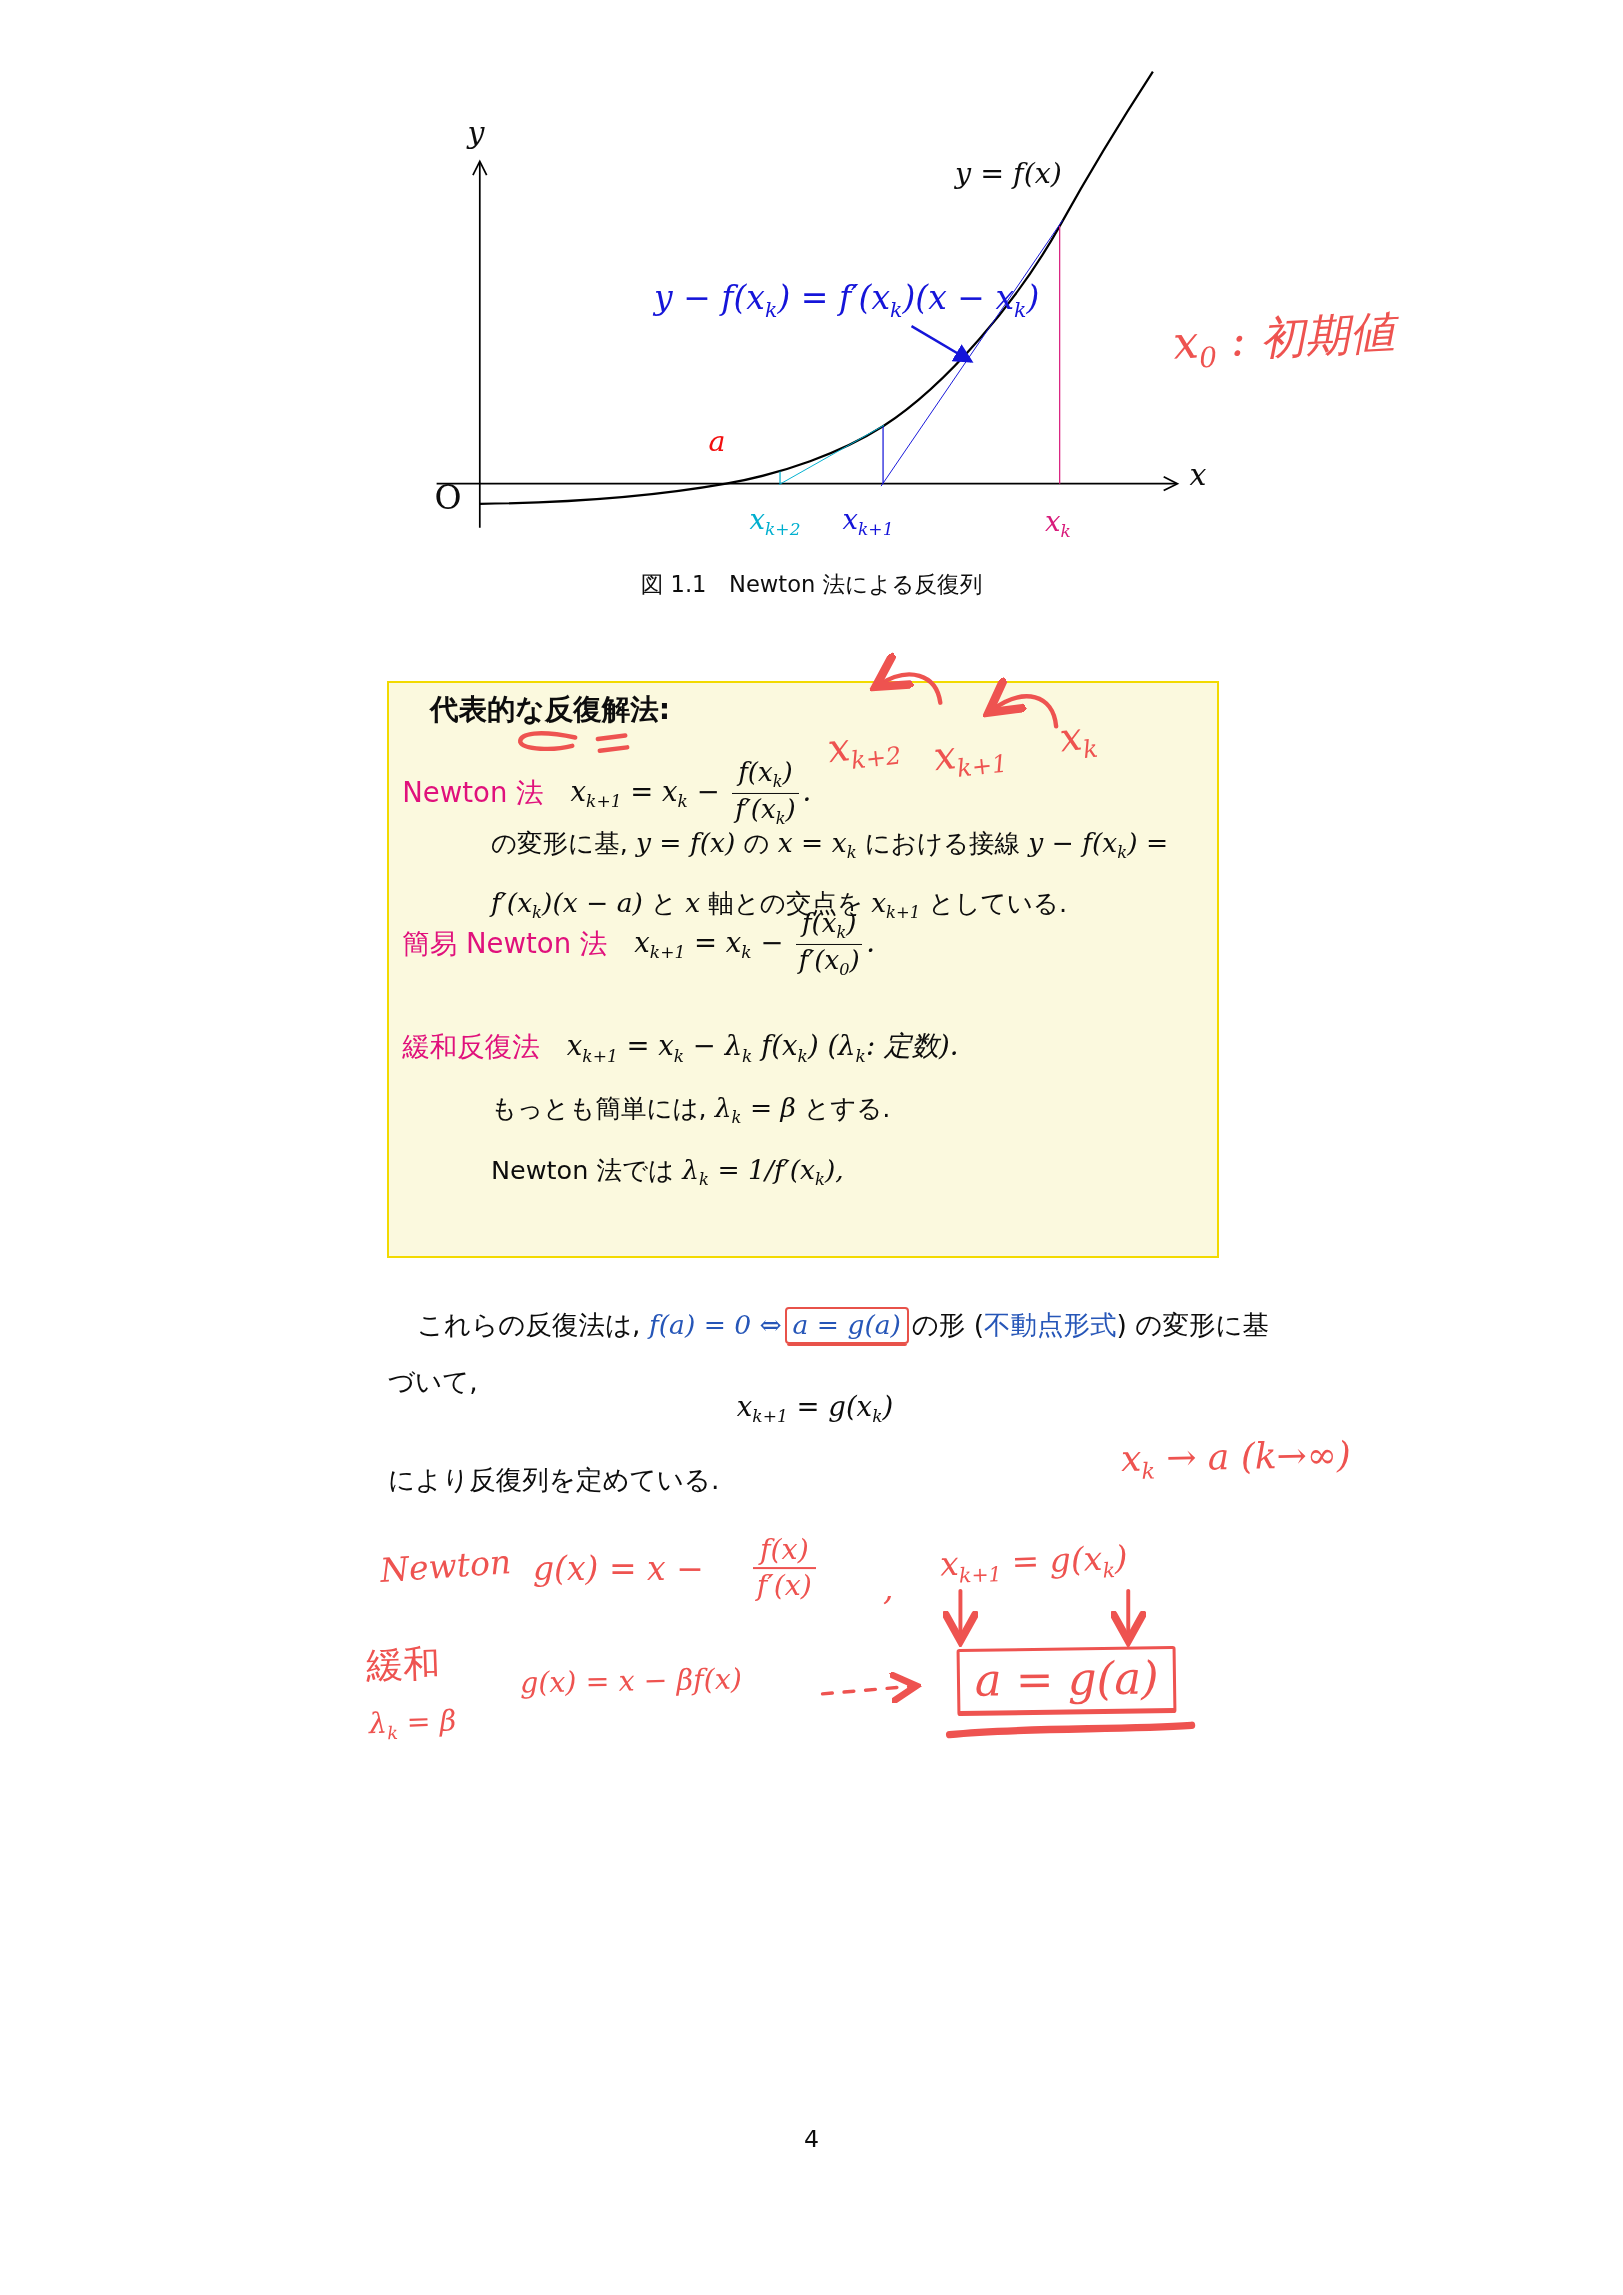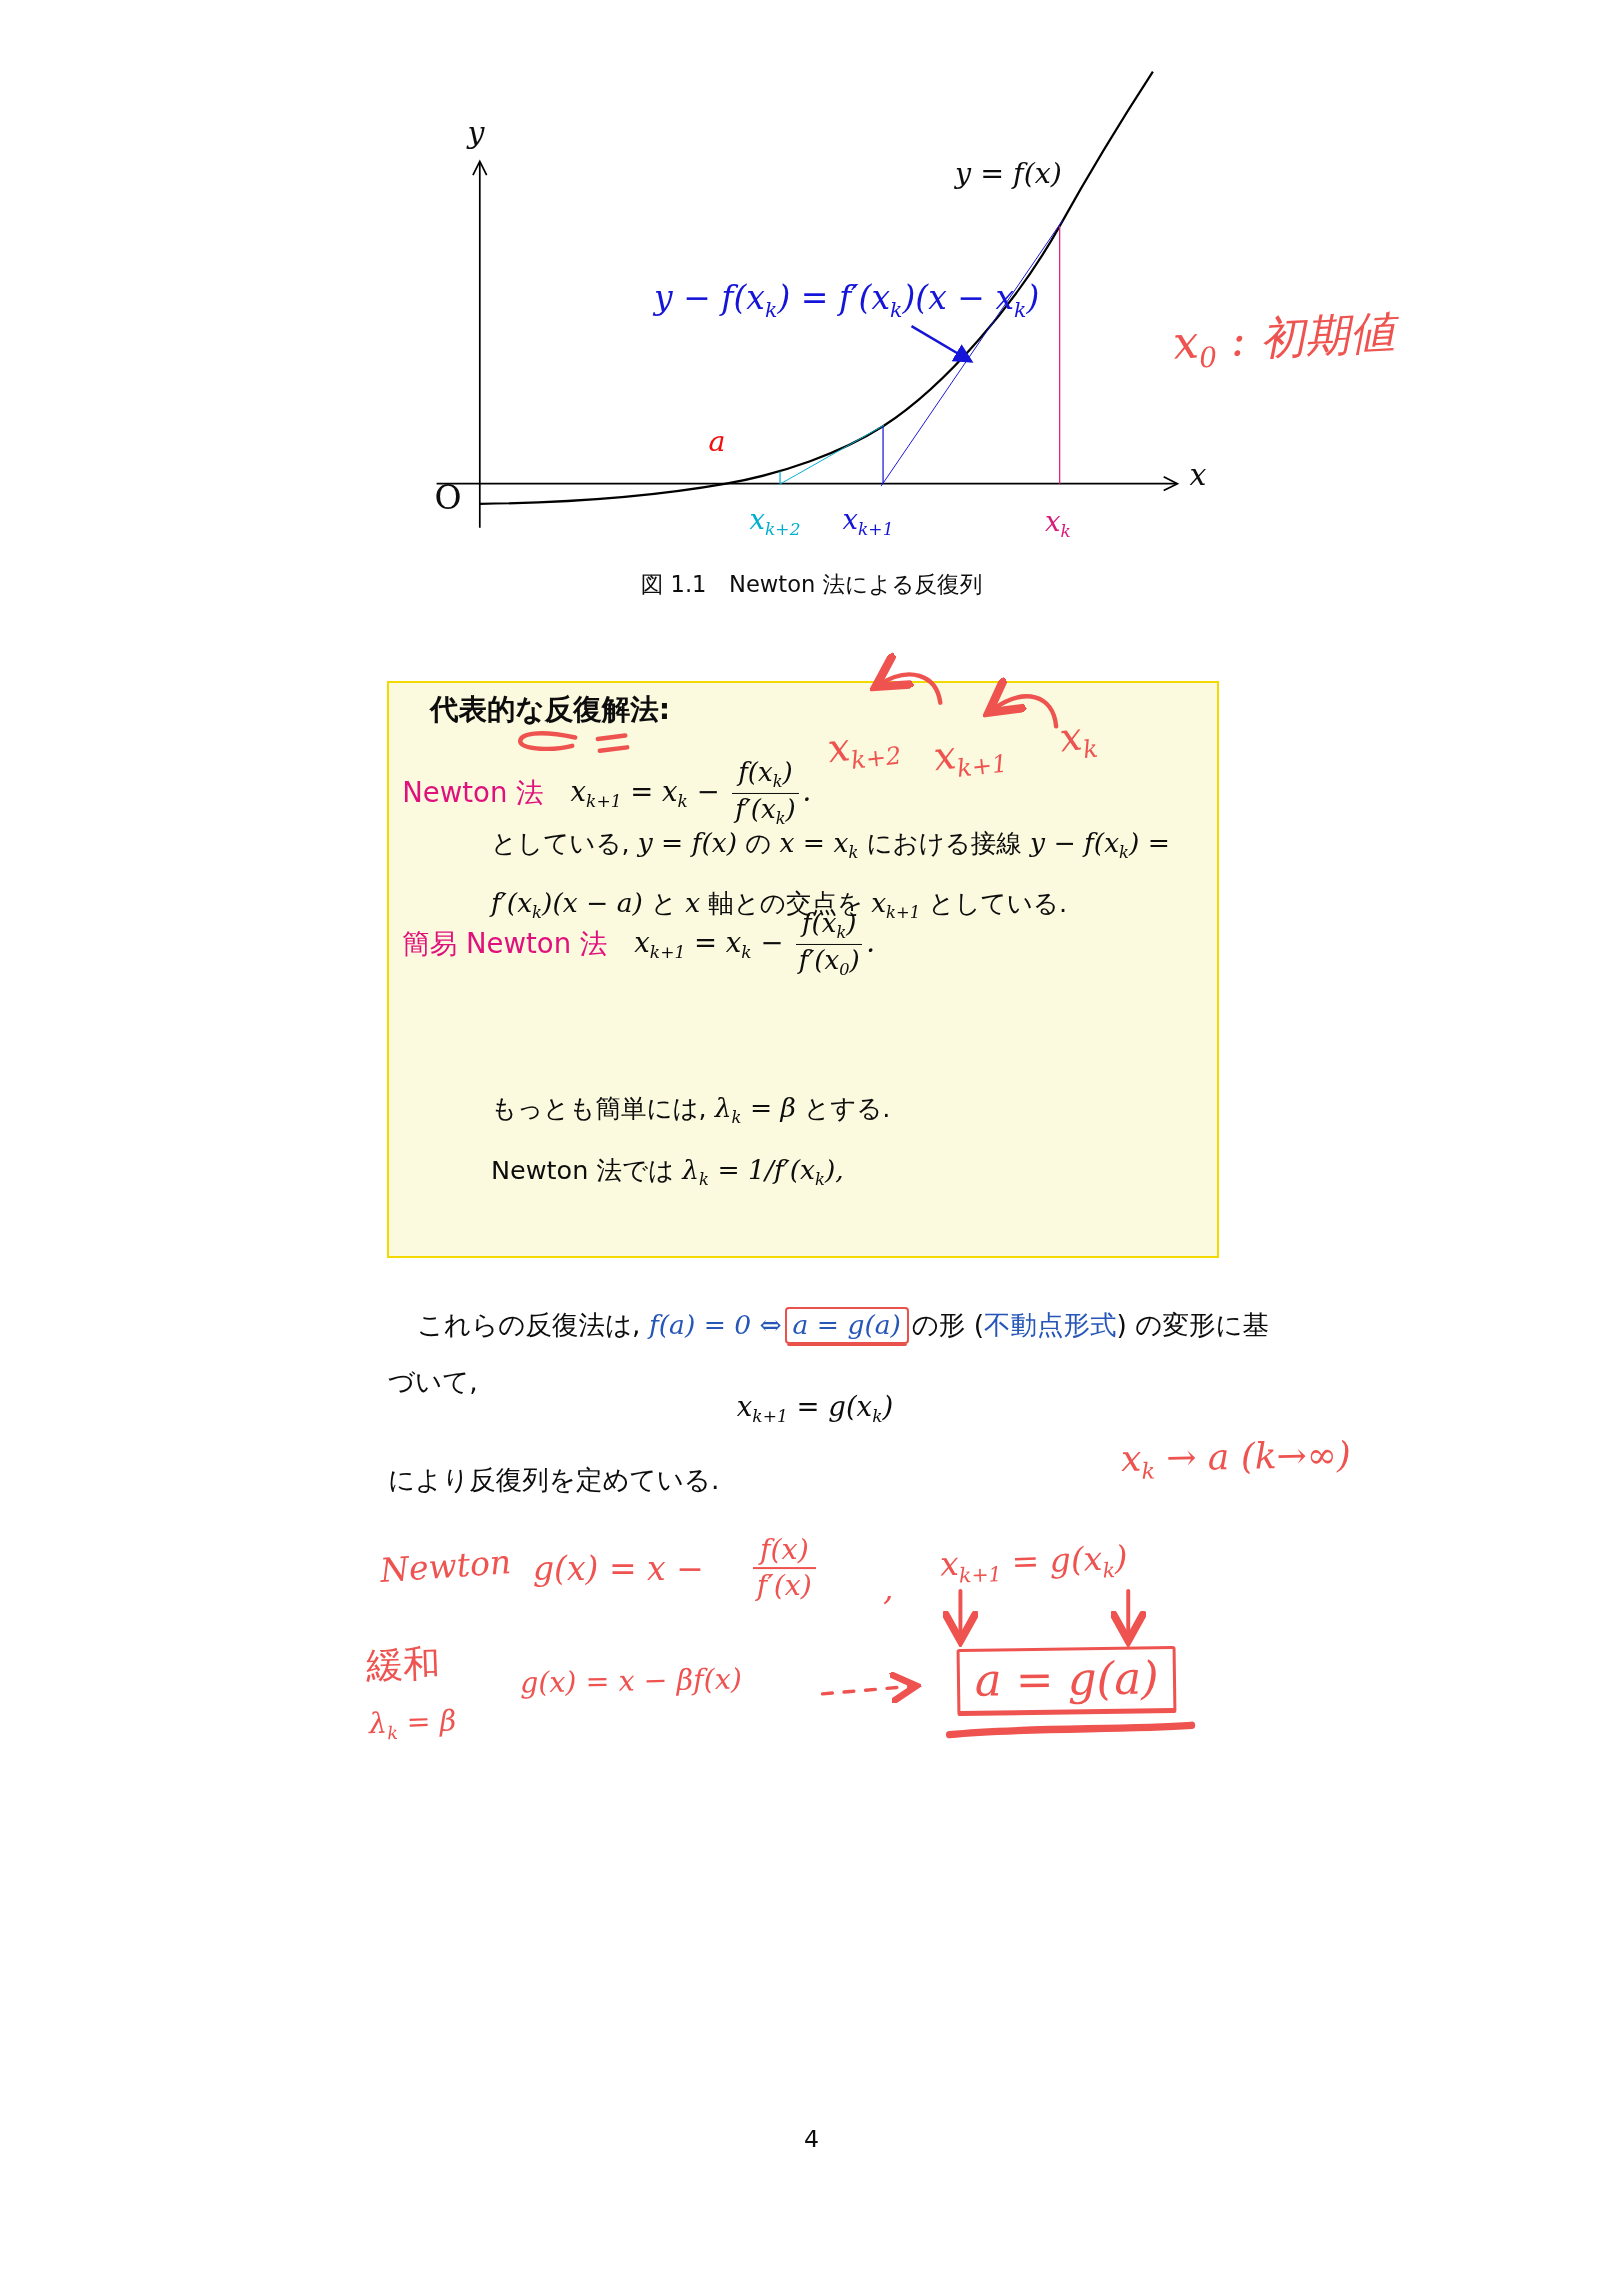--- a/index.html
+++ b/index.html
@@ -107,31 +107,35 @@
   <div class="infobox">
     <div class="heading">代表的な反復解法:</div>
 
     <div class="mline" style="left:13.3px;top:110px;">
       <span class="mlabel">Newton 法</span>
       <span class="mformula math">x<sub>k+1</sub> = x<sub>k</sub> − <span class="frac">
             <span class="num">f(x<sub>k</sub>)</span>
             <span class="den">f′(x<sub>k</sub>)</span>
           </span>.</span>
     </div>
-    <div class="line note" style="left:102px;top:161px;"><span>としている, </span><span class="math">y = f(x)</span><span> の </span><span class="math">x = x<sub>k</sub></span><span> における接線 </span><span class="math">y − f(x<sub>k</sub>) =</span></div>
+    <div class="line note" style="left:102px;top:161px;"><span>の変形に基, </span><span class="math">y = f(x)</span><span> の </span><span class="math">x = x<sub>k</sub></span><span> における接線 </span><span class="math">y − f(x<sub>k</sub>) =</span></div>
     <div class="line note" style="left:102px;top:209px;margin-top:12px;"><span class="math">f′(x<sub>k</sub>)(x − a)</span><span> と </span><span class="math">x</span><span> 軸との交点を </span><span class="math">x<sub>k+1</sub></span><span> としている.</span></div>
 
     <div class="mline" style="left:13.3px;top:261px;">
       <span class="mlabel">簡易 Newton 法</span>
       <span class="mformula math">x<sub>k+1</sub> = x<sub>k</sub> − <span class="frac">
             <span class="num">f(x<sub>k</sub>)</span>
             <span class="den">f′(x<sub>0</sub>)</span>
           </span>.</span>
     </div>
 
+    <div class="mline" style="left:13.3px;top:364px;">
+      <span class="mlabel">緩和反復法</span>
+      <span class="mformula math">x<sub>k+1</sub> = x<sub>k</sub> − λ<sub>k</sub> f(x<sub>k</sub>)   (λ<sub>k</sub>: 定数).</span>
+    </div>
     <div class="line note" style="left:102px;top:426px;"><span>もっとも簡単には, </span><span class="math">λ<sub>k</sub> = β</span><span> とする.</span></div>
     <div class="line note" style="left:102px;top:488px;"><span>Newton 法では </span><span class="math">λ<sub>k</sub> = 1/f′(x<sub>k</sub>),</span></div>
   </div>
 
   <div class="line note" style="left:417px;top:1325px;font-size:26.5px;"><span>これらの反復法は, </span><span class="math c-blue">f(a) = 0 ⇔</span><span class="math c-blue redbox">a = g(a)</span><span>の形 (</span><span class="c-blue">不動点形式</span><span>) の変形に基</span></div>
   <div class="line note" style="left:388px;top:1382px;font-size:26.5px;">づいて,</div>
   <div class="cline math" style="left:815px;top:1408px;font-size:27.5px;">x<sub>k+1</sub> = g(x<sub>k</sub>)</div>
   <div class="line note" style="left:388px;top:1480px;font-size:26.5px;">により反復列を定めている.</div>
 
   <div class="hw line" style="left:1173px;top:339px;font-size:45px;transform:translateY(-50%) rotate(-3deg);">x<sub>0</sub> : 初期値</div>

